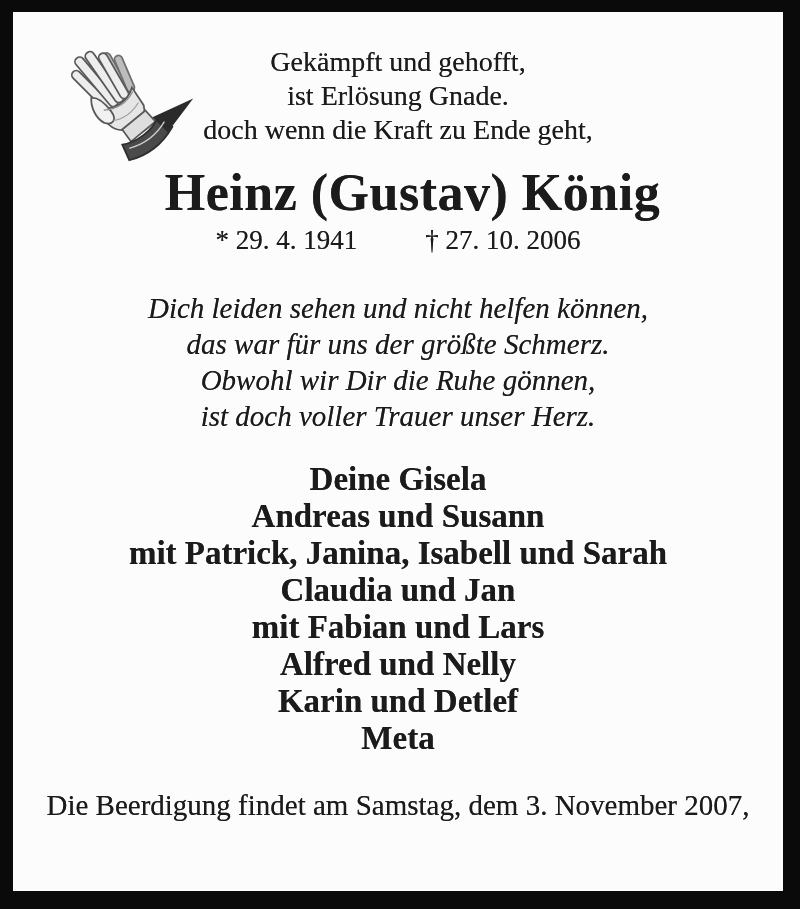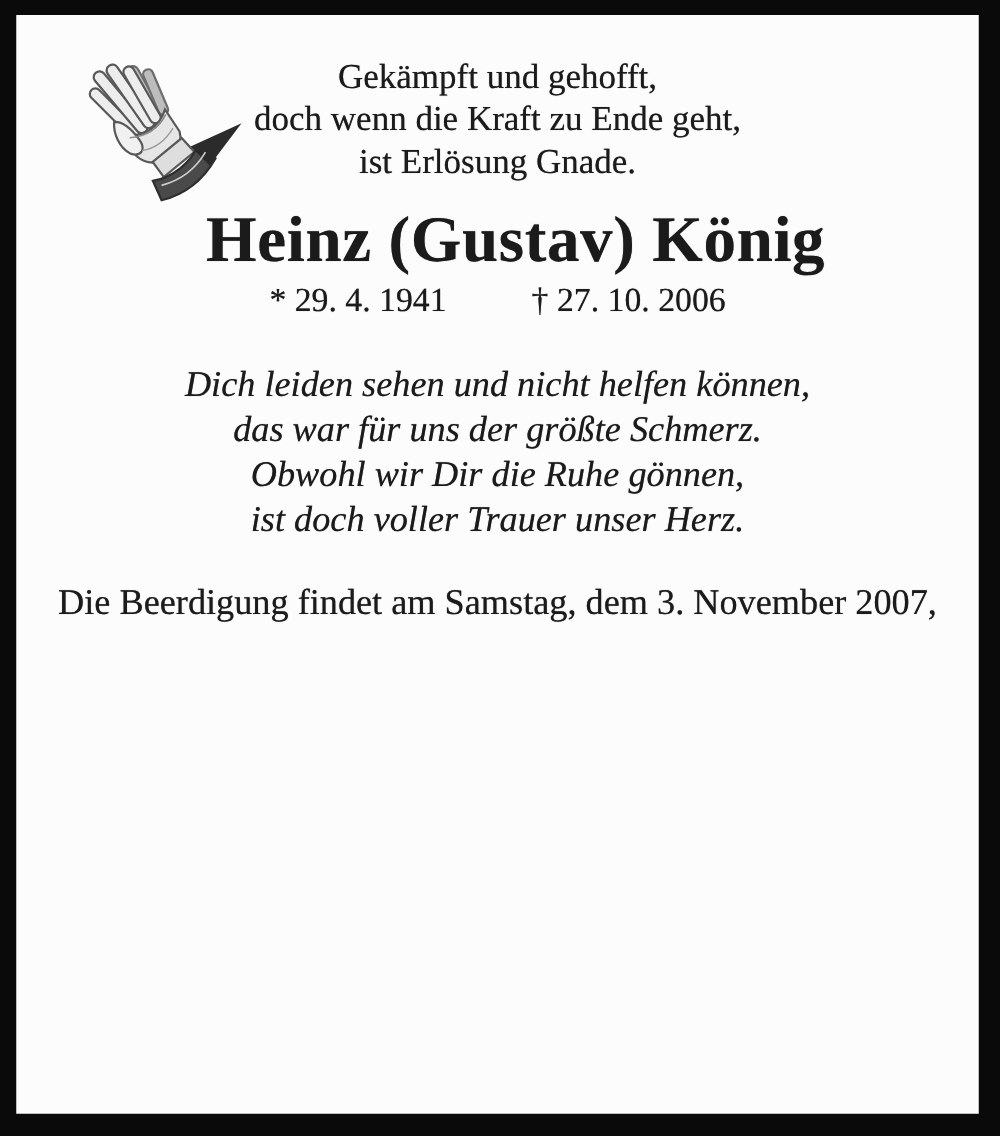--- a/index.html
+++ b/index.html
@@ -108,37 +108,47 @@
           <path d="M54 116 C70 124 92 123 106 114 L112 133 C90 143 70 143 50 135 Z" fill="#4a4a4a" stroke="#2e2e2e" stroke-width="2"></path>
 
           <path d="M100 111 L150 121 L104 135 Z" fill="#2b2b2b"></path>
           <path d="M58 124 C76 131 92 130 108 123" fill="none" stroke="#cfcfcf" stroke-width="1.5"></path>
         </g>
       </svg>
     </div>
 
     <div class="epigraph">
       <div>Gekämpft und gehofft,</div>
+      <div>ist Erlösung Gnade.</div>
       <div>doch wenn die Kraft zu Ende geht,</div>
-      <div>ist Erlösung Gnade.</div>
     </div>
 
     <h1 class="name">Heinz (Gustav) König</h1>
 
     <div class="dates">
       <span>* 29. 4. 1941</span>
       <span>† 27. 10. 2006</span>
     </div>
 
     <div class="poem">
       <div>Dich leiden sehen und nicht helfen können,</div>
       <div>das war für uns der größte Schmerz.</div>
       <div>Obwohl wir Dir die Ruhe gönnen,</div>
       <div>ist doch voller Trauer unser Herz.</div>
     </div>
 
+    <div class="mourners">
+      <div>Deine Gisela</div>
+      <div>Andreas und Susann</div>
+      <div>mit Patrick, Janina, Isabell und Sarah</div>
+      <div>Claudia und Jan</div>
+      <div>mit Fabian und Lars</div>
+      <div>Alfred und Nelly</div>
+      <div>Karin und Detlef</div>
+      <div>Meta</div>
+    </div>
 
     <div class="funeral">
       <div>Die Beerdigung findet am Samstag, dem 3. November 2007,</div>
     </div>
 
   </div>
 </div>
 
 </body></html>

